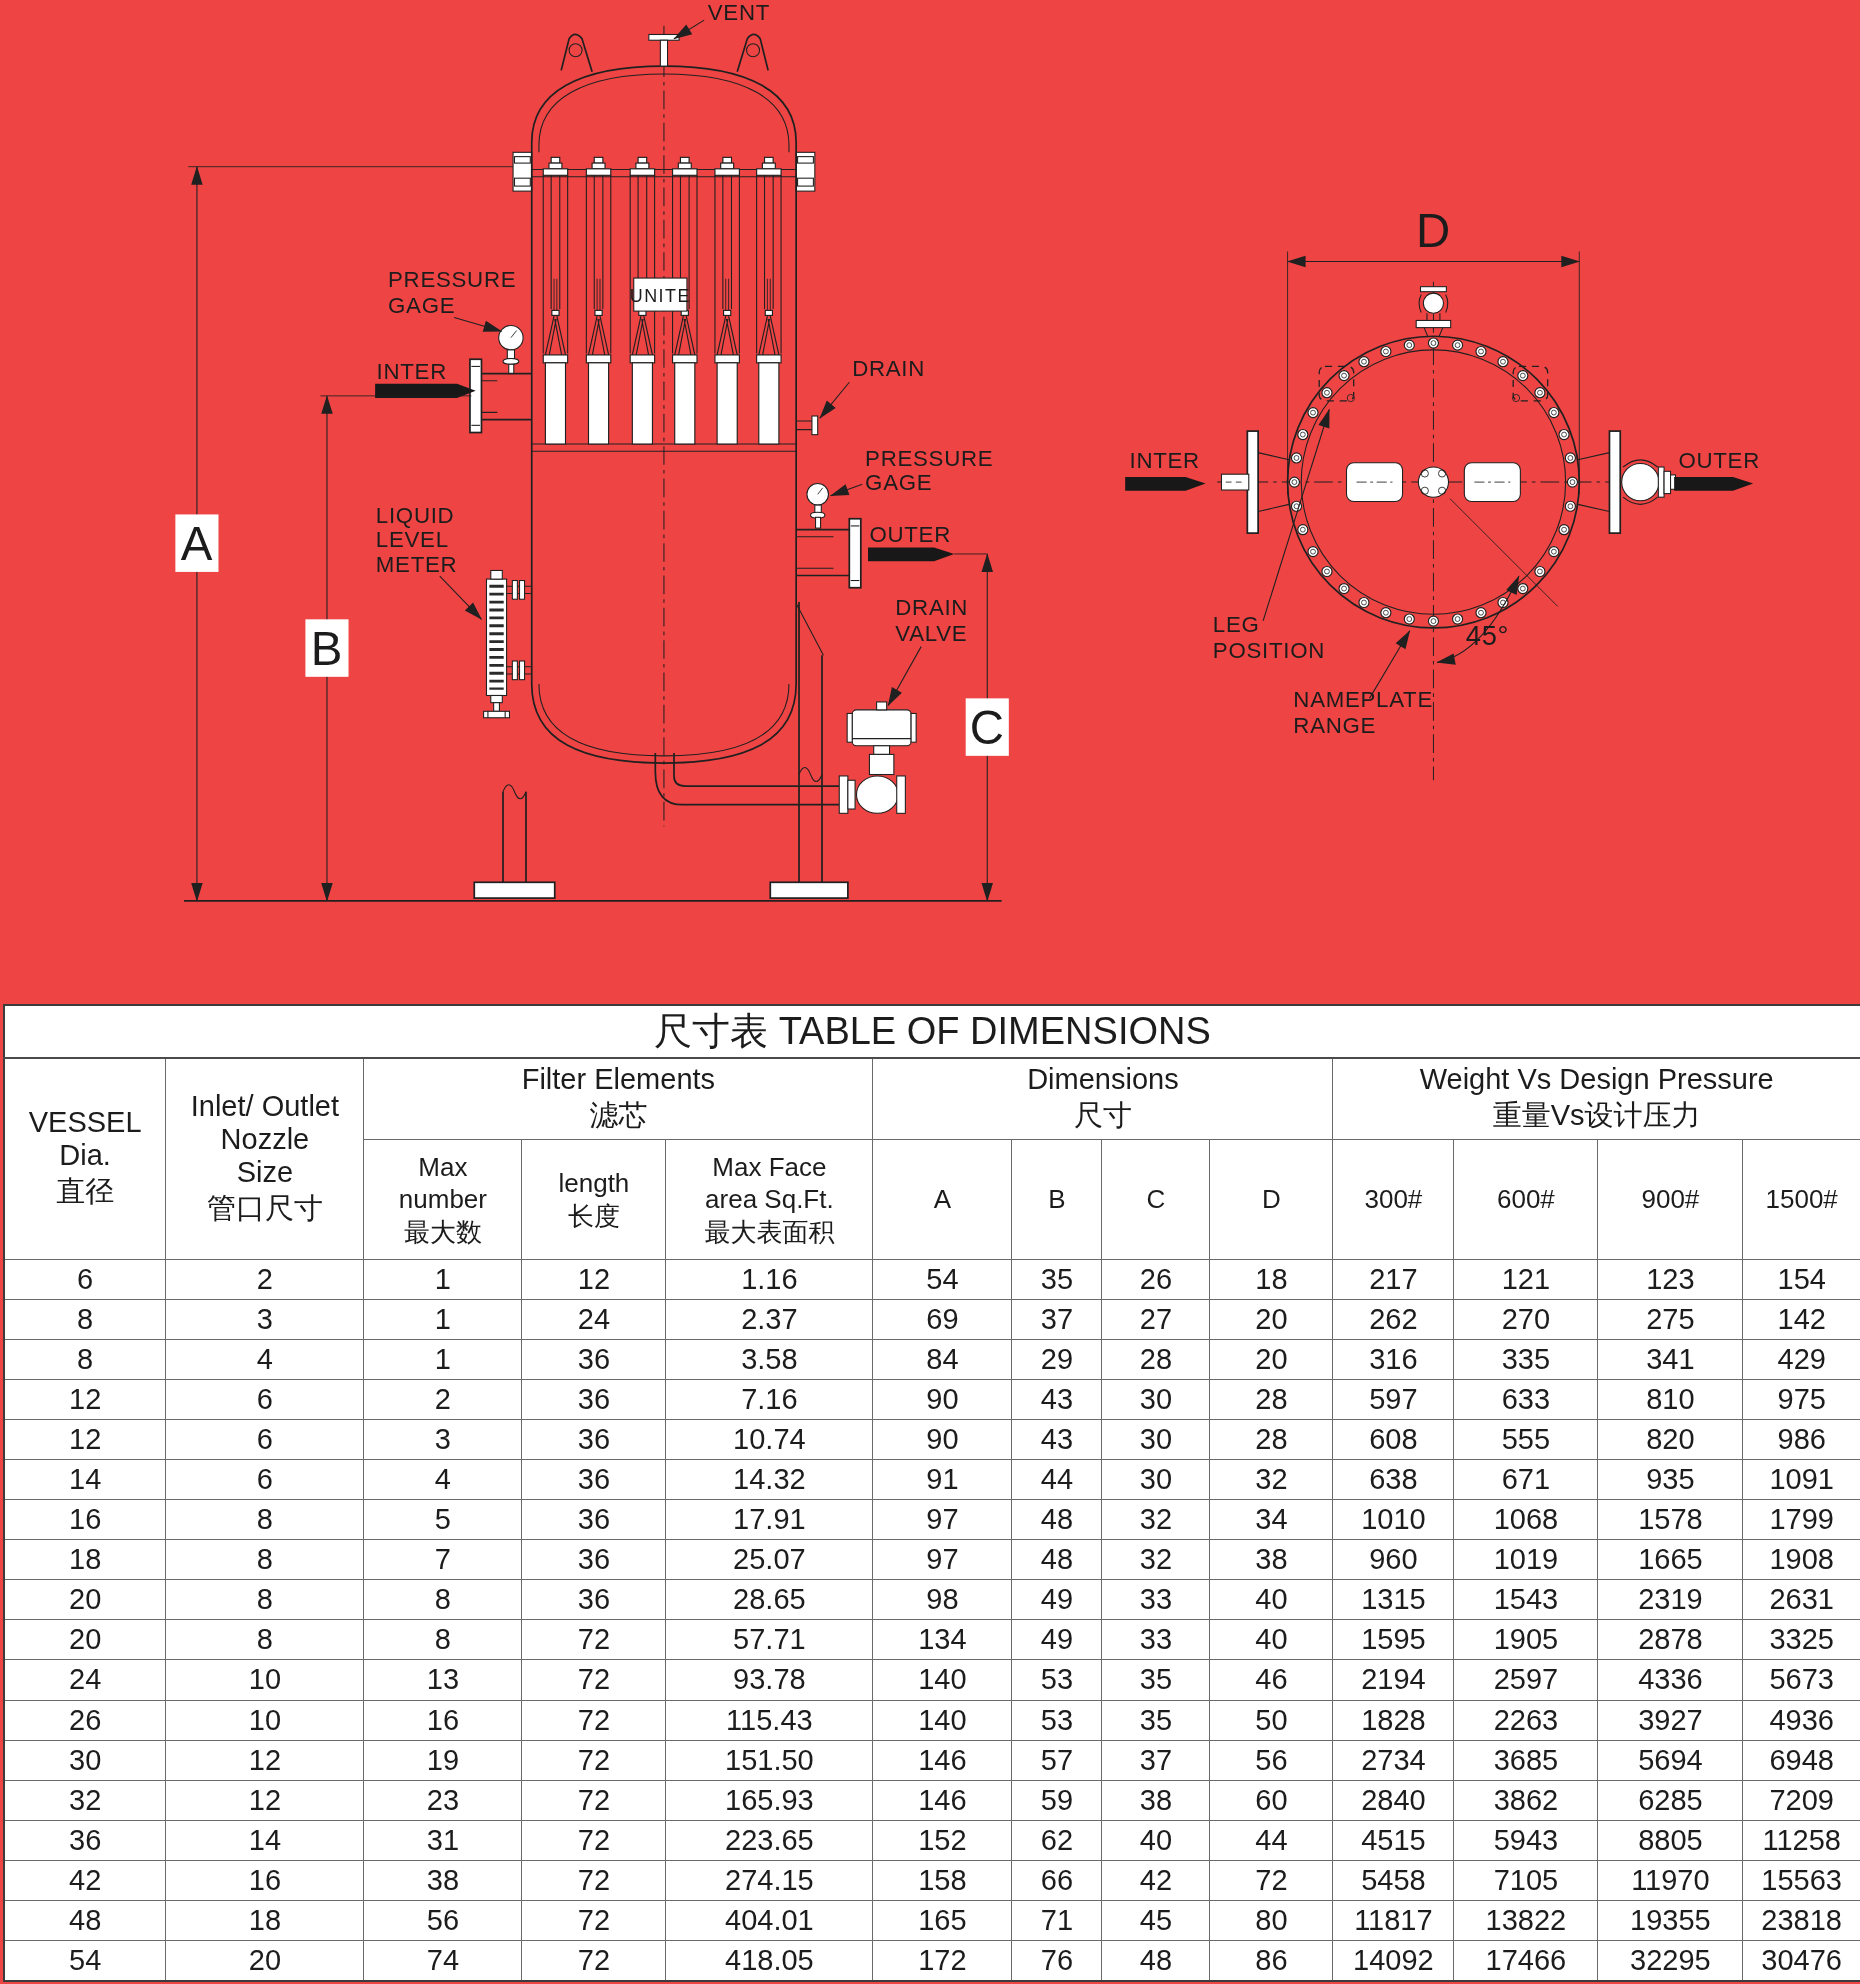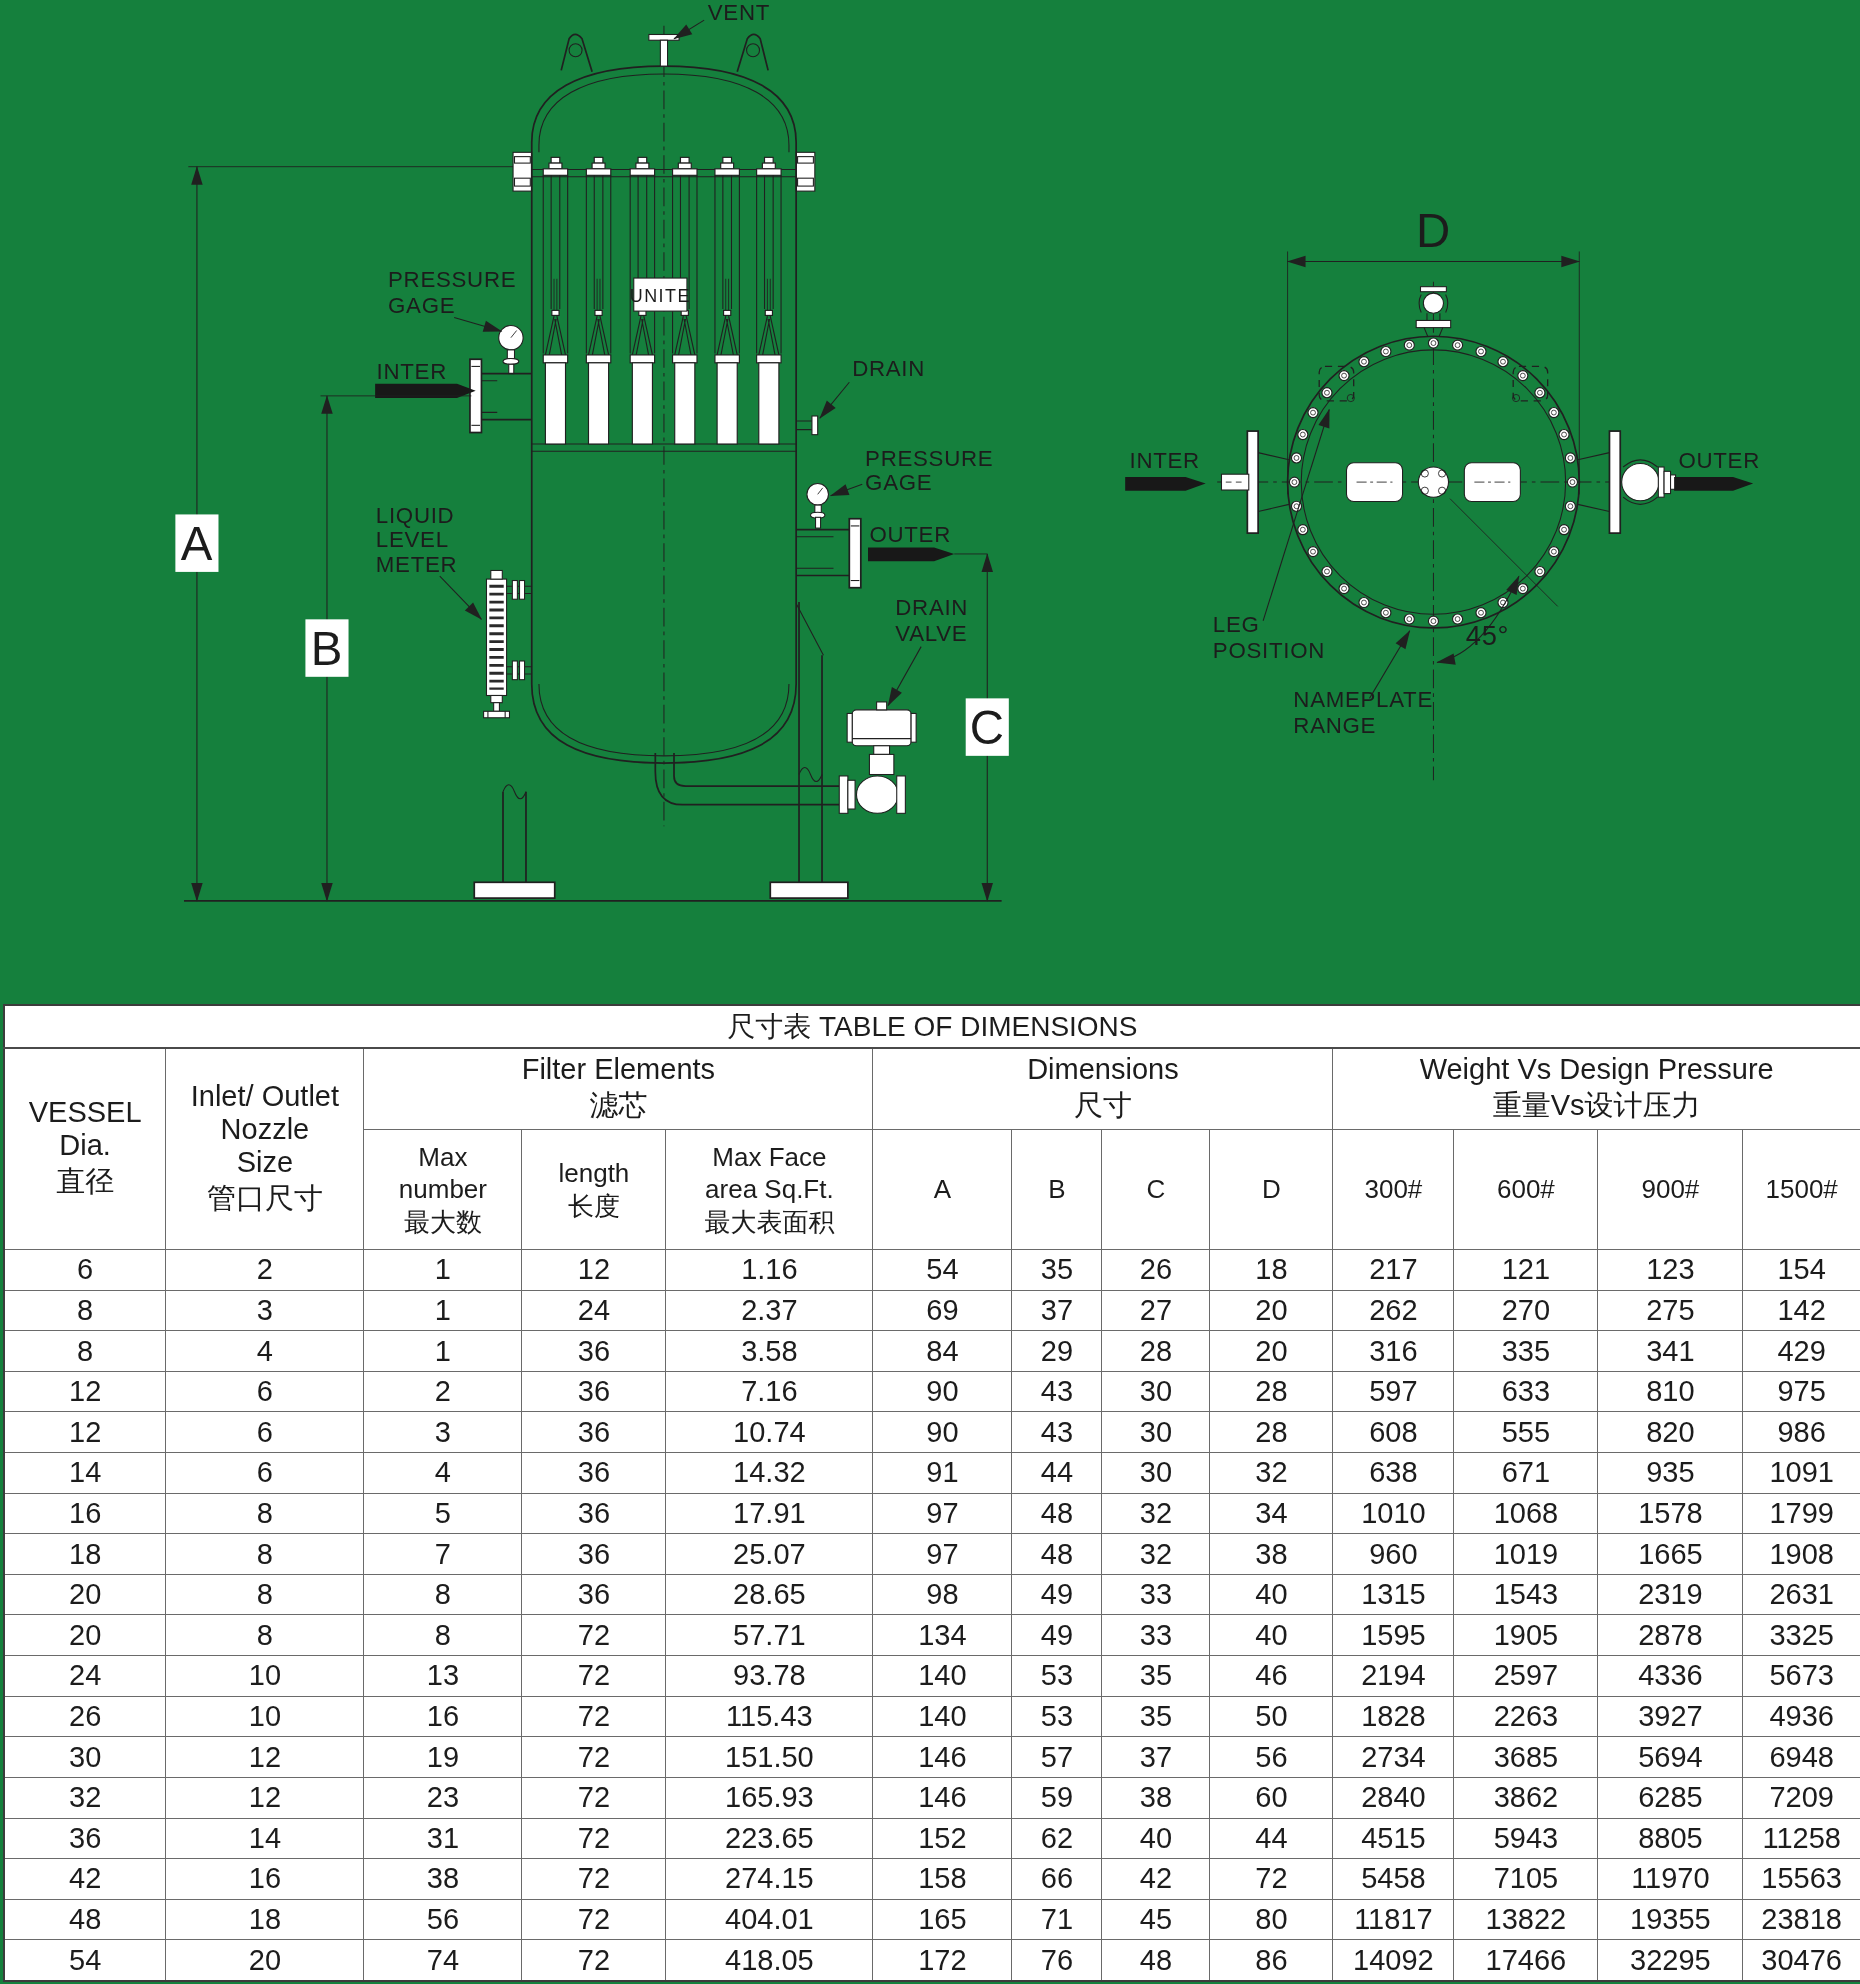--- a/index.html
+++ b/index.html
@@ -1,35 +1,35 @@
 <!DOCTYPE html>
 <html style="font-size:11.5px"><head>
 <meta charset="utf-8">
 <style>
   html,body{margin:0;padding:0;background:#ffffff;}
   body{width:1861px;height:1985px;position:relative;font-family:"Liberation Sans",sans-serif;color:#1c1c1c;}
-  .stage{position:absolute;inset:0;background:#15803d;}
+  .stage{position:absolute;inset:0;background:#ef4444;}
   svg{display:block;}
   svg text{fill:#1c1c1c;font-family:"Liberation Sans",sans-serif;letter-spacing:1px;}
   .lbl{font-size:31px;}
   .dimletter{font-size:66px;}
   .smalltag{font-size:25px;letter-spacing:2px;}
   .angletxt{font-size:38px;}
   .ln{stroke:#202020;stroke-width:2.4;fill:none;}
   .ln-thin{stroke:#202020;stroke-width:1.5;fill:none;}
   .ln-hair{stroke:#202020;stroke-width:1.2;fill:none;}
   .cl{stroke:#202020;stroke-width:1.4;fill:none;stroke-dasharray:26 7 5 7;}
   .dash{stroke:#202020;stroke-width:1.8;fill:none;stroke-dasharray:10 8;}
   .solidfill{fill:#181818;stroke:none;}
   .wfill{fill:#ffffff;}
   
   .dim-table{position:absolute;left:2.9px;top:1004px;width:1855px;height:978px;border-collapse:collapse;table-layout:fixed;background:#fff;}
   .dim-table td,.dim-table th{border:1.4px solid #6a6a6a;text-align:center;vertical-align:middle;padding:0;font-weight:400;white-space:pre-line;overflow:hidden;}
   .dim-table{border:2.9px solid #3c3c3c;}
-  .row-title td{height:41px;font-size:28px;border-bottom:2.2px solid #4a4a4a;}
+  .row-title td{height:41px;font-size:38px;border-bottom:2.2px solid #4a4a4a;}
   .row-group th{height:80px;font-size:29px;}
   .row-sub th{height:119px;font-size:26px;line-height:1.25;}
   .dim-table tbody td{font-size:29px;height:38px;}
 </style>
 </head>
 <body>
 
 <div class="stage">
 
 <svg viewBox="0 0 2590 1396" width="1861" height="1003">

